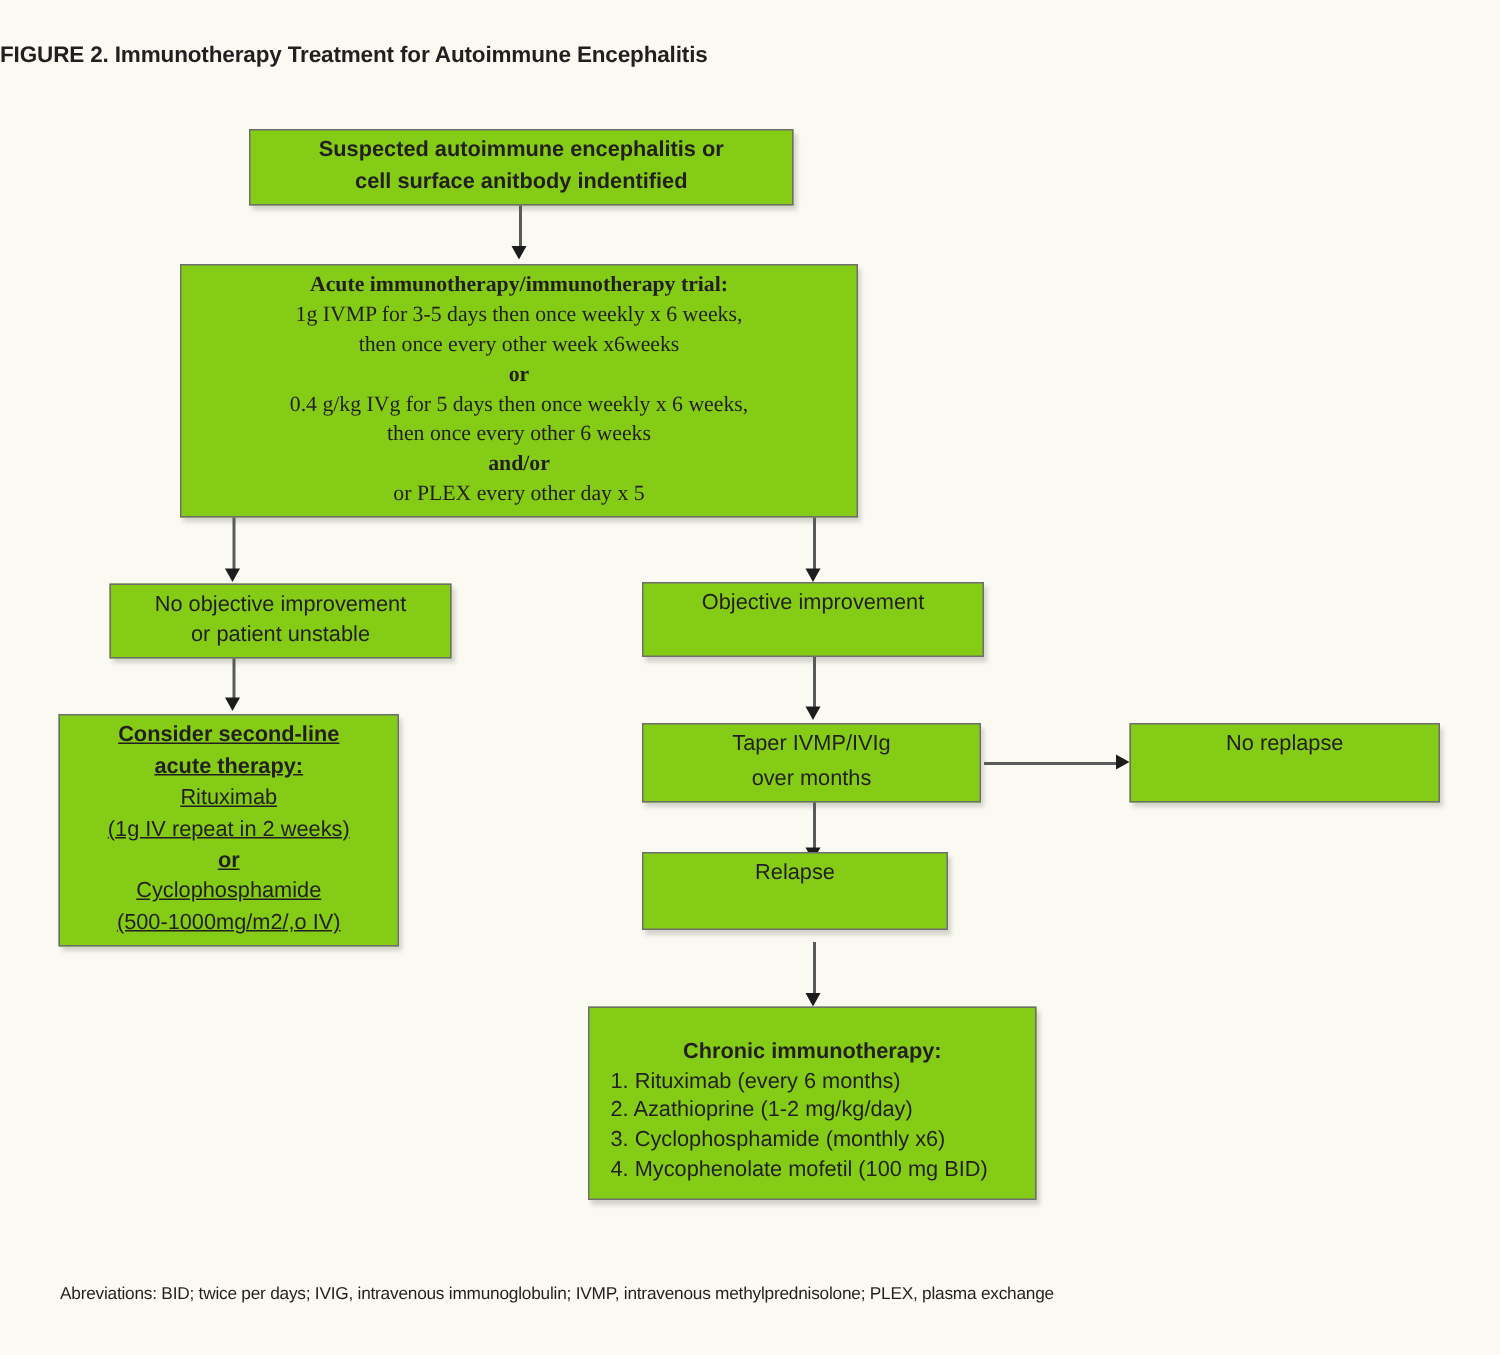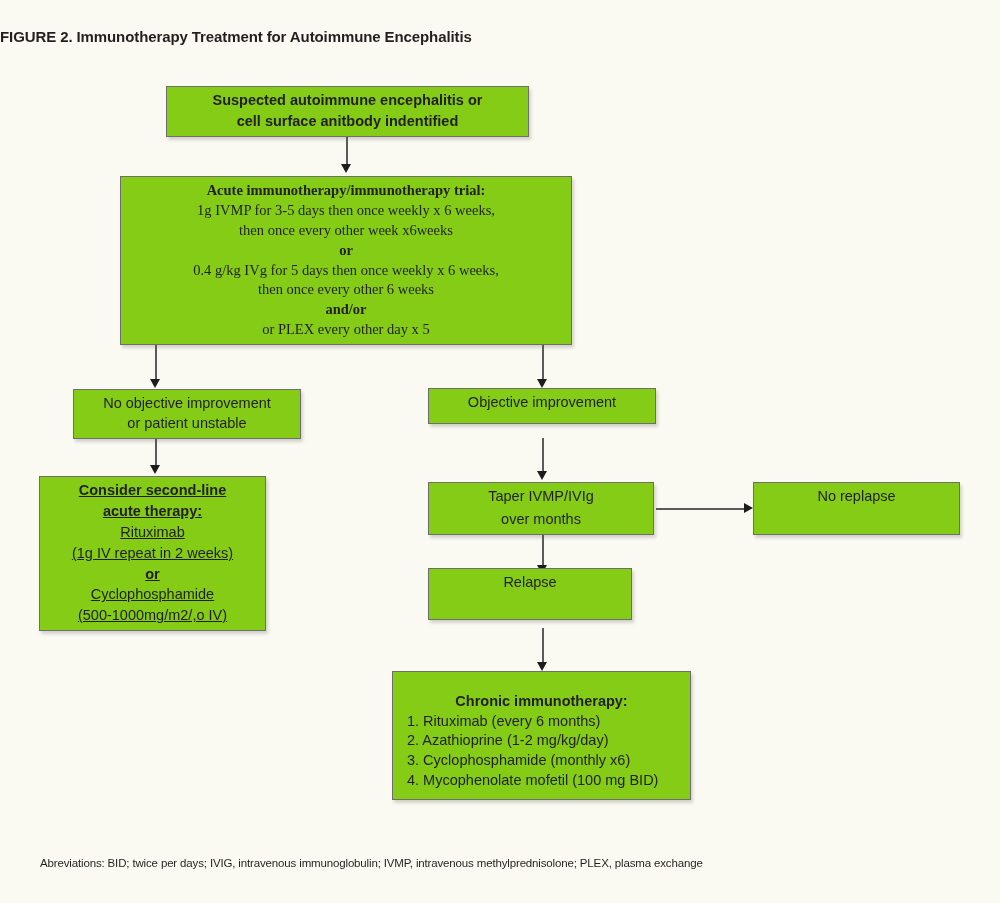--- a/index.html
+++ b/index.html
@@ -138,21 +138,21 @@
   <div class="node" style="left:39px; top:476px; width:227px; height:155px;text-decoration:underline;">
     <span class="ln b">Consider second-line</span>
     <span class="ln b">acute therapy:</span>
     <span class="ln">Rituximab</span>
     <span class="ln">(1g IV repeat in 2 weeks)</span>
     <span class="ln b">or</span>
     <span class="ln">Cyclophosphamide</span>
     <span class="ln">(500-1000mg/m2/,o IV)</span>
   </div>
 
-  <div class="node" style="left:428px; top:388px; width:228px; height:36px;">
+  <div class="node" style="left:428px; top:388px; width:228px; height:50px;">
     <span class="ln">Objective improvement</span>
   </div>
 
   <div class="conn-v" style="left:542px; top:438px; height:37px;"></div>
   <div class="arrow-down" style="left:537px; top:471px;"></div>
 
   <div class="node" style="left:428px; top:482px; width:226px; height:53px;">
     <span class="ln">Taper IVMP/IVIg</span>
     <span class="ln">over months</span>
   </div>

